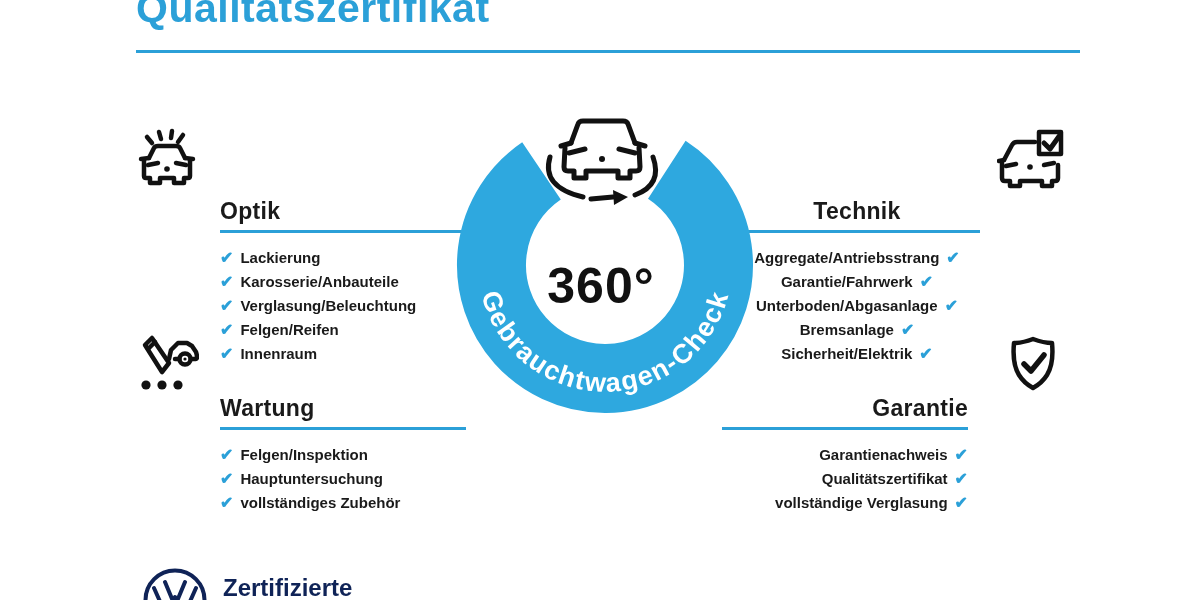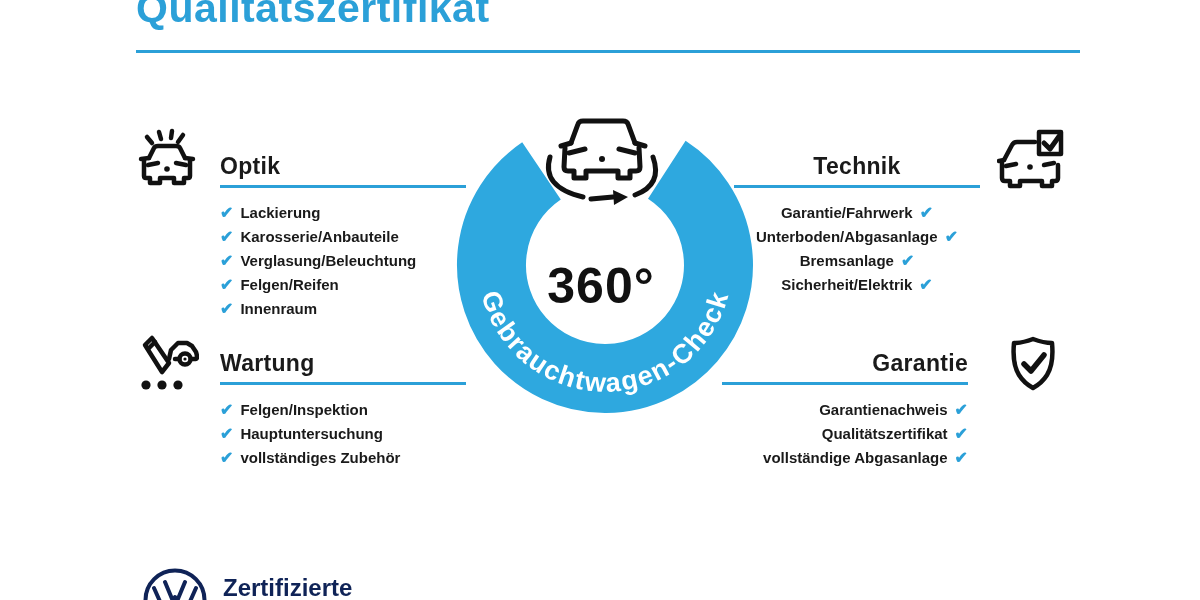--- a/index.html
+++ b/index.html
@@ -17,21 +17,21 @@
   .page{position:absolute;inset:0;overflow:hidden;}
   .page-title{
     position:absolute;left:136px;top:-12px;margin:0;
     font-size:41px;font-weight:700;line-height:1;
     color:var(--accent);letter-spacing:0.5px;white-space:nowrap;
   }
   .top-rule{
     position:absolute;left:136px;top:50px;width:944px;height:3px;
     background:var(--accent);
   }
-  .section{position:absolute;width:246px;}
+  .section{position:absolute;width:246px;margin-top:45px;}
   .section h2{
     margin:0;font-size:23px;font-weight:700;line-height:28px;color:var(--ink);
     letter-spacing:0.3px;
   }
   .section .rule{height:3px;background:var(--accent);margin-top:5px;}
   .section ul{list-style:none;margin:13px 0 0;padding:0;}
   .section li{
     font-size:15px;font-weight:700;line-height:24px;white-space:nowrap;
   }
   .section.right{text-align:right;}
@@ -148,34 +148,35 @@
       <li><span class="chk">✔</span><span>Felgen/Inspektion</span></li>
       <li><span class="chk">✔</span><span>Hauptuntersuchung</span></li>
       <li><span class="chk">✔</span><span>vollständiges Zubehör</span></li>
     </ul>
   </section>
 
   <section class="section right" id="sec-technik">
     <h2>Technik</h2>
     <div class="rule"></div>
     <ul>
+      <li><span>Aggregate/Antriebsstrang</span><span class="chk">✔</span></li>
       <li><span>Garantie/Fahrwerk</span><span class="chk">✔</span></li>
       <li><span>Unterboden/Abgasanlage</span><span class="chk">✔</span></li>
       <li><span>Bremsanlage</span><span class="chk">✔</span></li>
       <li><span>Sicherheit/Elektrik</span><span class="chk">✔</span></li>
     </ul>
   </section>
 
   <section class="section right" id="sec-garantie">
     <h2>Garantie</h2>
     <div class="rule"></div>
     <ul>
       <li><span>Garantienachweis</span><span class="chk">✔</span></li>
       <li><span>Qualitätszertifikat</span><span class="chk">✔</span></li>
-      <li><span>vollständige Abgasanlage</span><span class="chk">✔</span></li>
+      <li><span>vollständige Verglasung</span><span class="chk">✔</span></li>
     </ul>
   </section>
 
   <svg id="badge" width="320" height="320" viewBox="-160 -160 320 320">
     <defs>
       <path id="ringTextPath" d="M -126.5 11.1 A 127 127 0 0 0 126.5 11.1"></path>
     </defs>
     <path class="ring-arc" d="M 61.8 -95.2 A 113.5 113.5 0 1 1 -63.5 -94.1"></path>
     <text class="ring-text">
       <textPath href="#ringTextPath" startOffset="50%" text-anchor="middle">Gebrauchtwagen-Check</textPath>

